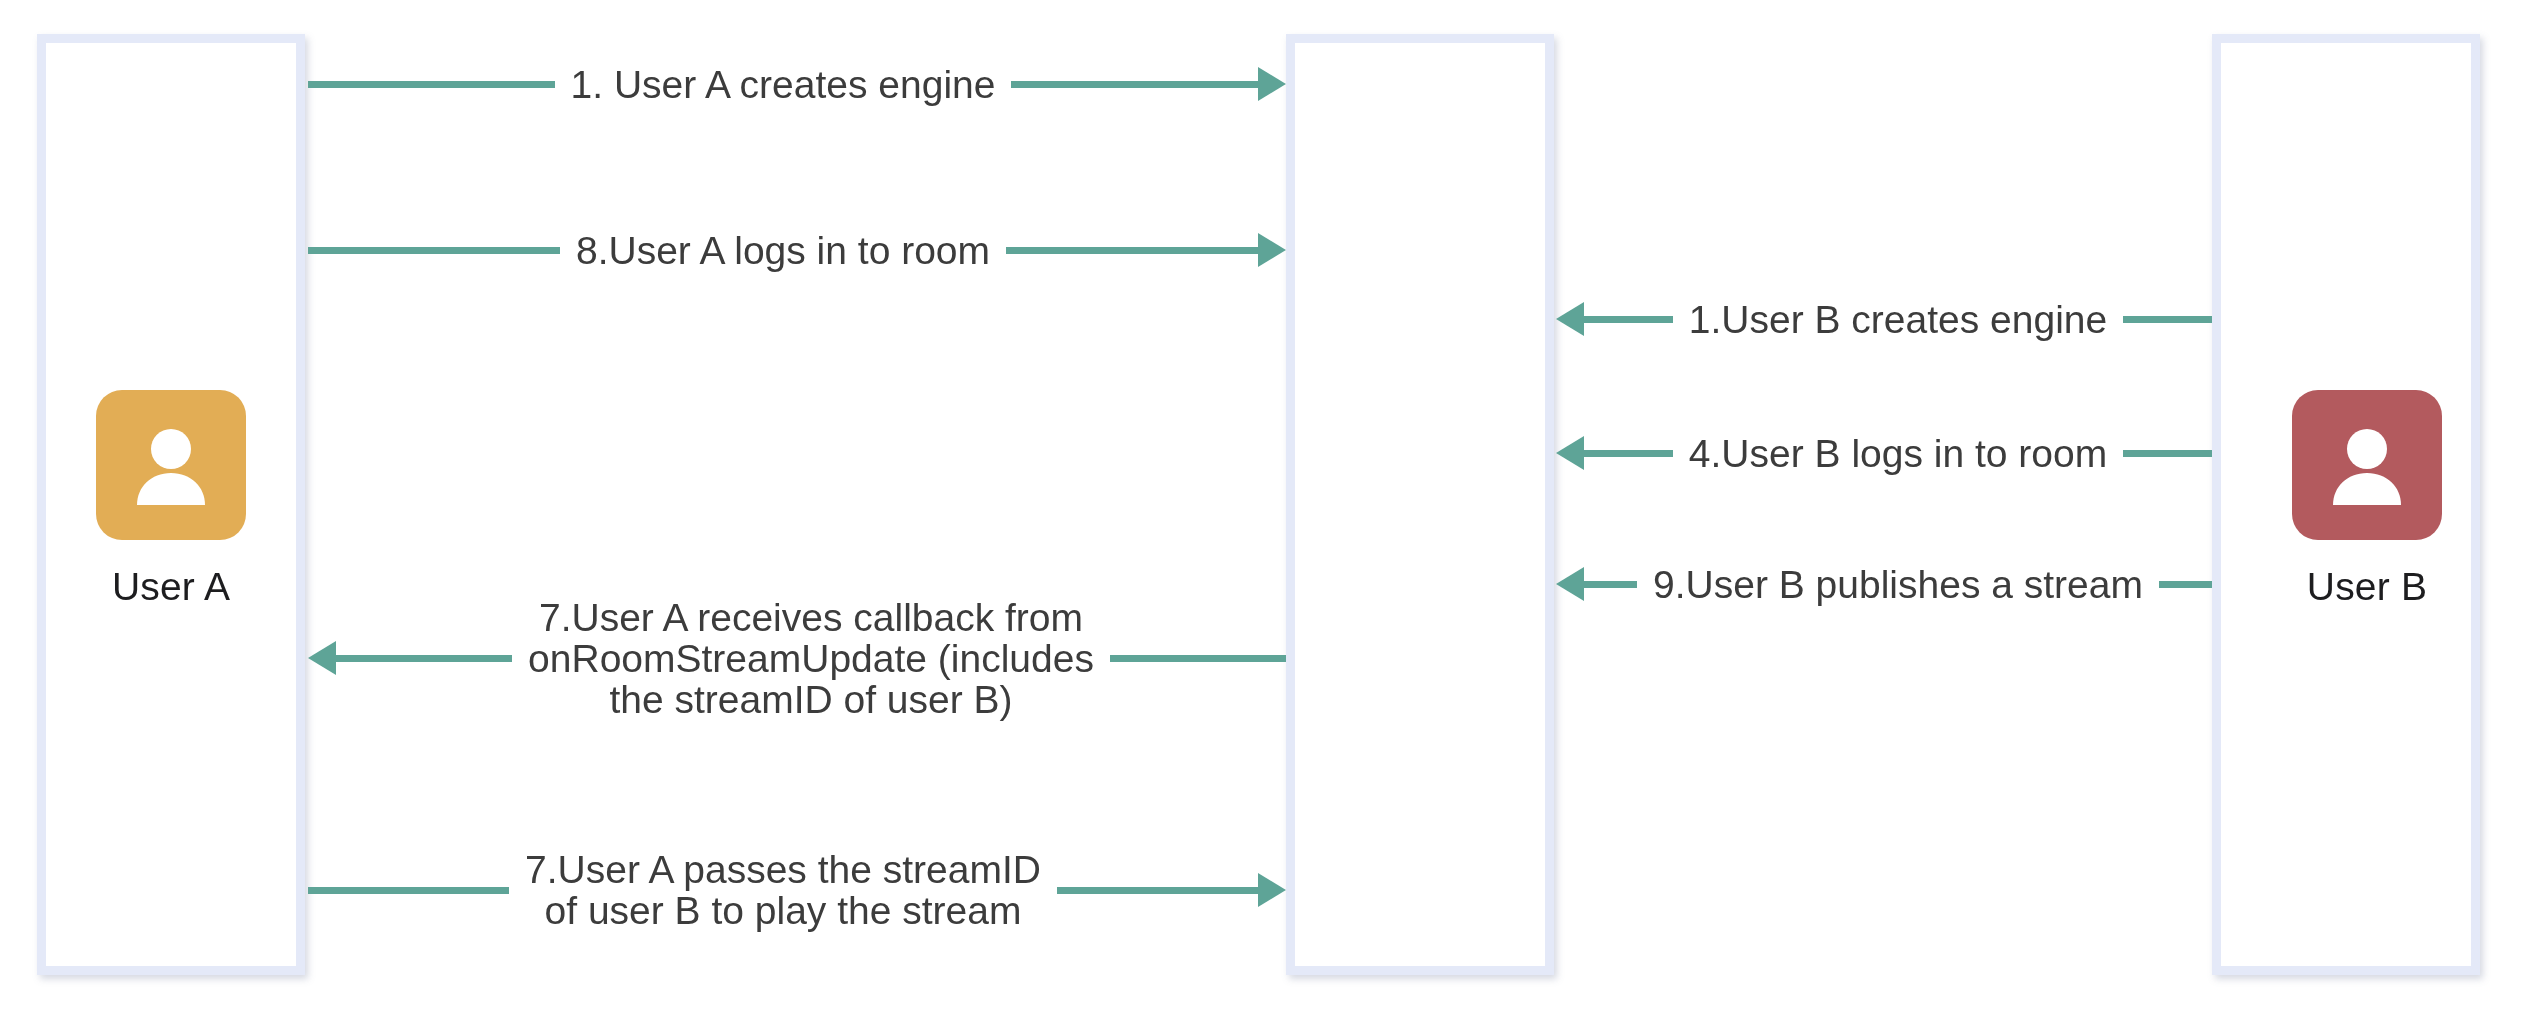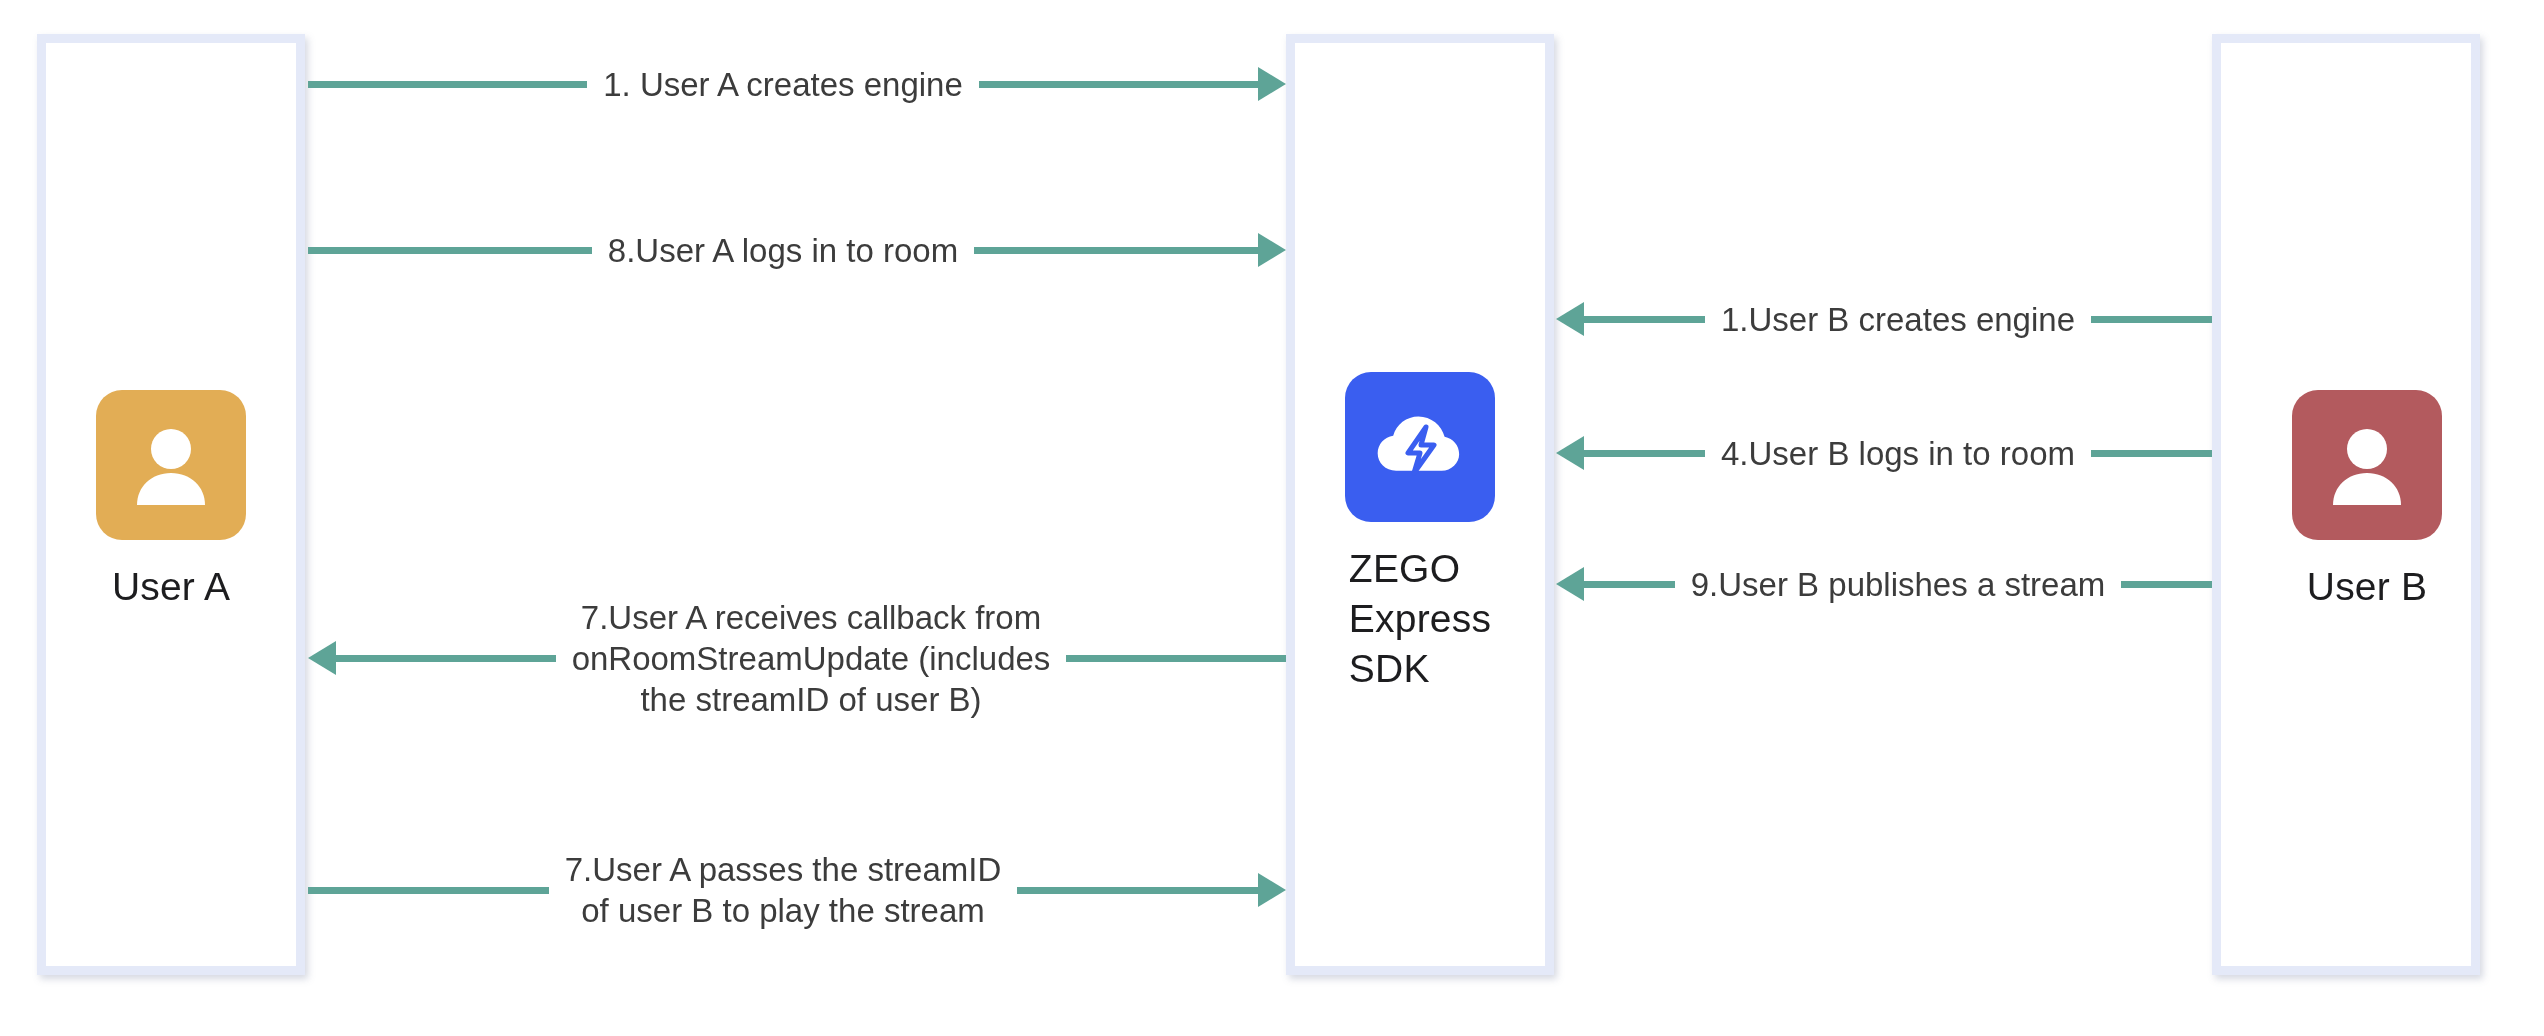--- a/index.html
+++ b/index.html
@@ -48,33 +48,34 @@
     align-items: center;
     justify-content: center;
   }
   .avatar svg { display: block; }
 
   .actor-caption {
     margin-top: 22px;
     font-size: 39px;
     line-height: 50px;
     color: #1d1d1f;
+    text-align: center;
     letter-spacing: 0.2px;
     white-space: pre-line;
   }
 
   
   .msg {
     position: absolute;
     display: flex;
     align-items: center;
     height: 0;
   }
   .msg-label {
-    font-size: 33px;
+    font-size: 39px;
     line-height: 41px;
     color: #3c3c3c;
     text-align: center;
     white-space: pre-line;
     padding: 0 16px;
     flex: 0 0 auto;
   }
   .seg {
     height: 7px;
     background: #5ea497;
@@ -124,33 +125,20 @@
       <span>
         <svg width="96" height="96" viewBox="0 0 96 96" aria-hidden="true">
           <circle cx="48" cy="32" r="20" fill="#ffffff"></circle>
           <path d="M48 56 C28 56 14 70 14 88 L82 88 C82 70 68 56 48 56 Z" fill="#ffffff"></path>
         </svg>
       </span>
     </div>
     <div class="actor-caption">User A</div>
   </div>
 
-  <div class="actor" id="actor-sdk">
-    <div class="avatar" style="background:#3a5ef0;">
-      <span>
-        <svg width="100" height="100" viewBox="0 0 100 100" aria-hidden="true">
-          <path d="M30 76 C19 76 11 68 11 58 C11 49 18 41 27 40 C30 28 41 20 53 20 C66 20 77 29 80 41 C89 43 95 50 95 59 C95 68 87 76 77 76 Z" fill="#ffffff" transform="translate(-3,0) scale(0.97)"></path>
-          <path d="M56 30 L38 56 L50 56 L44 76 L64 48 L51 48 Z" fill="none" stroke="#3a5ef0" stroke-width="5" stroke-linejoin="round" stroke-linecap="round"></path>
-        </svg>
-      </span>
-    </div>
-    <div class="actor-caption">ZEGO
-Express
-SDK</div>
-  </div>
 
   <div class="actor" id="actor-user-b">
     <div class="avatar" style="background:#b35a5e;">
       <span>
         <svg width="96" height="96" viewBox="0 0 96 96" aria-hidden="true">
           <circle cx="48" cy="32" r="20" fill="#ffffff"></circle>
           <path d="M48 56 C28 56 14 70 14 88 L82 88 C82 70 68 56 48 56 Z" fill="#ffffff"></path>
         </svg>
       </span>
     </div>

